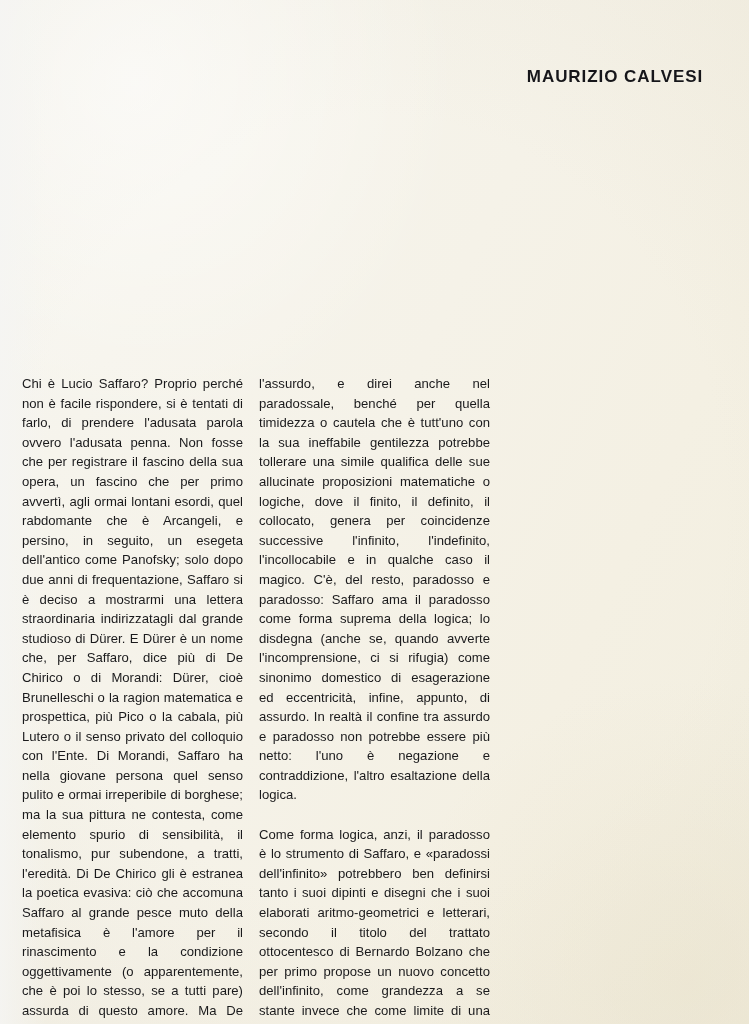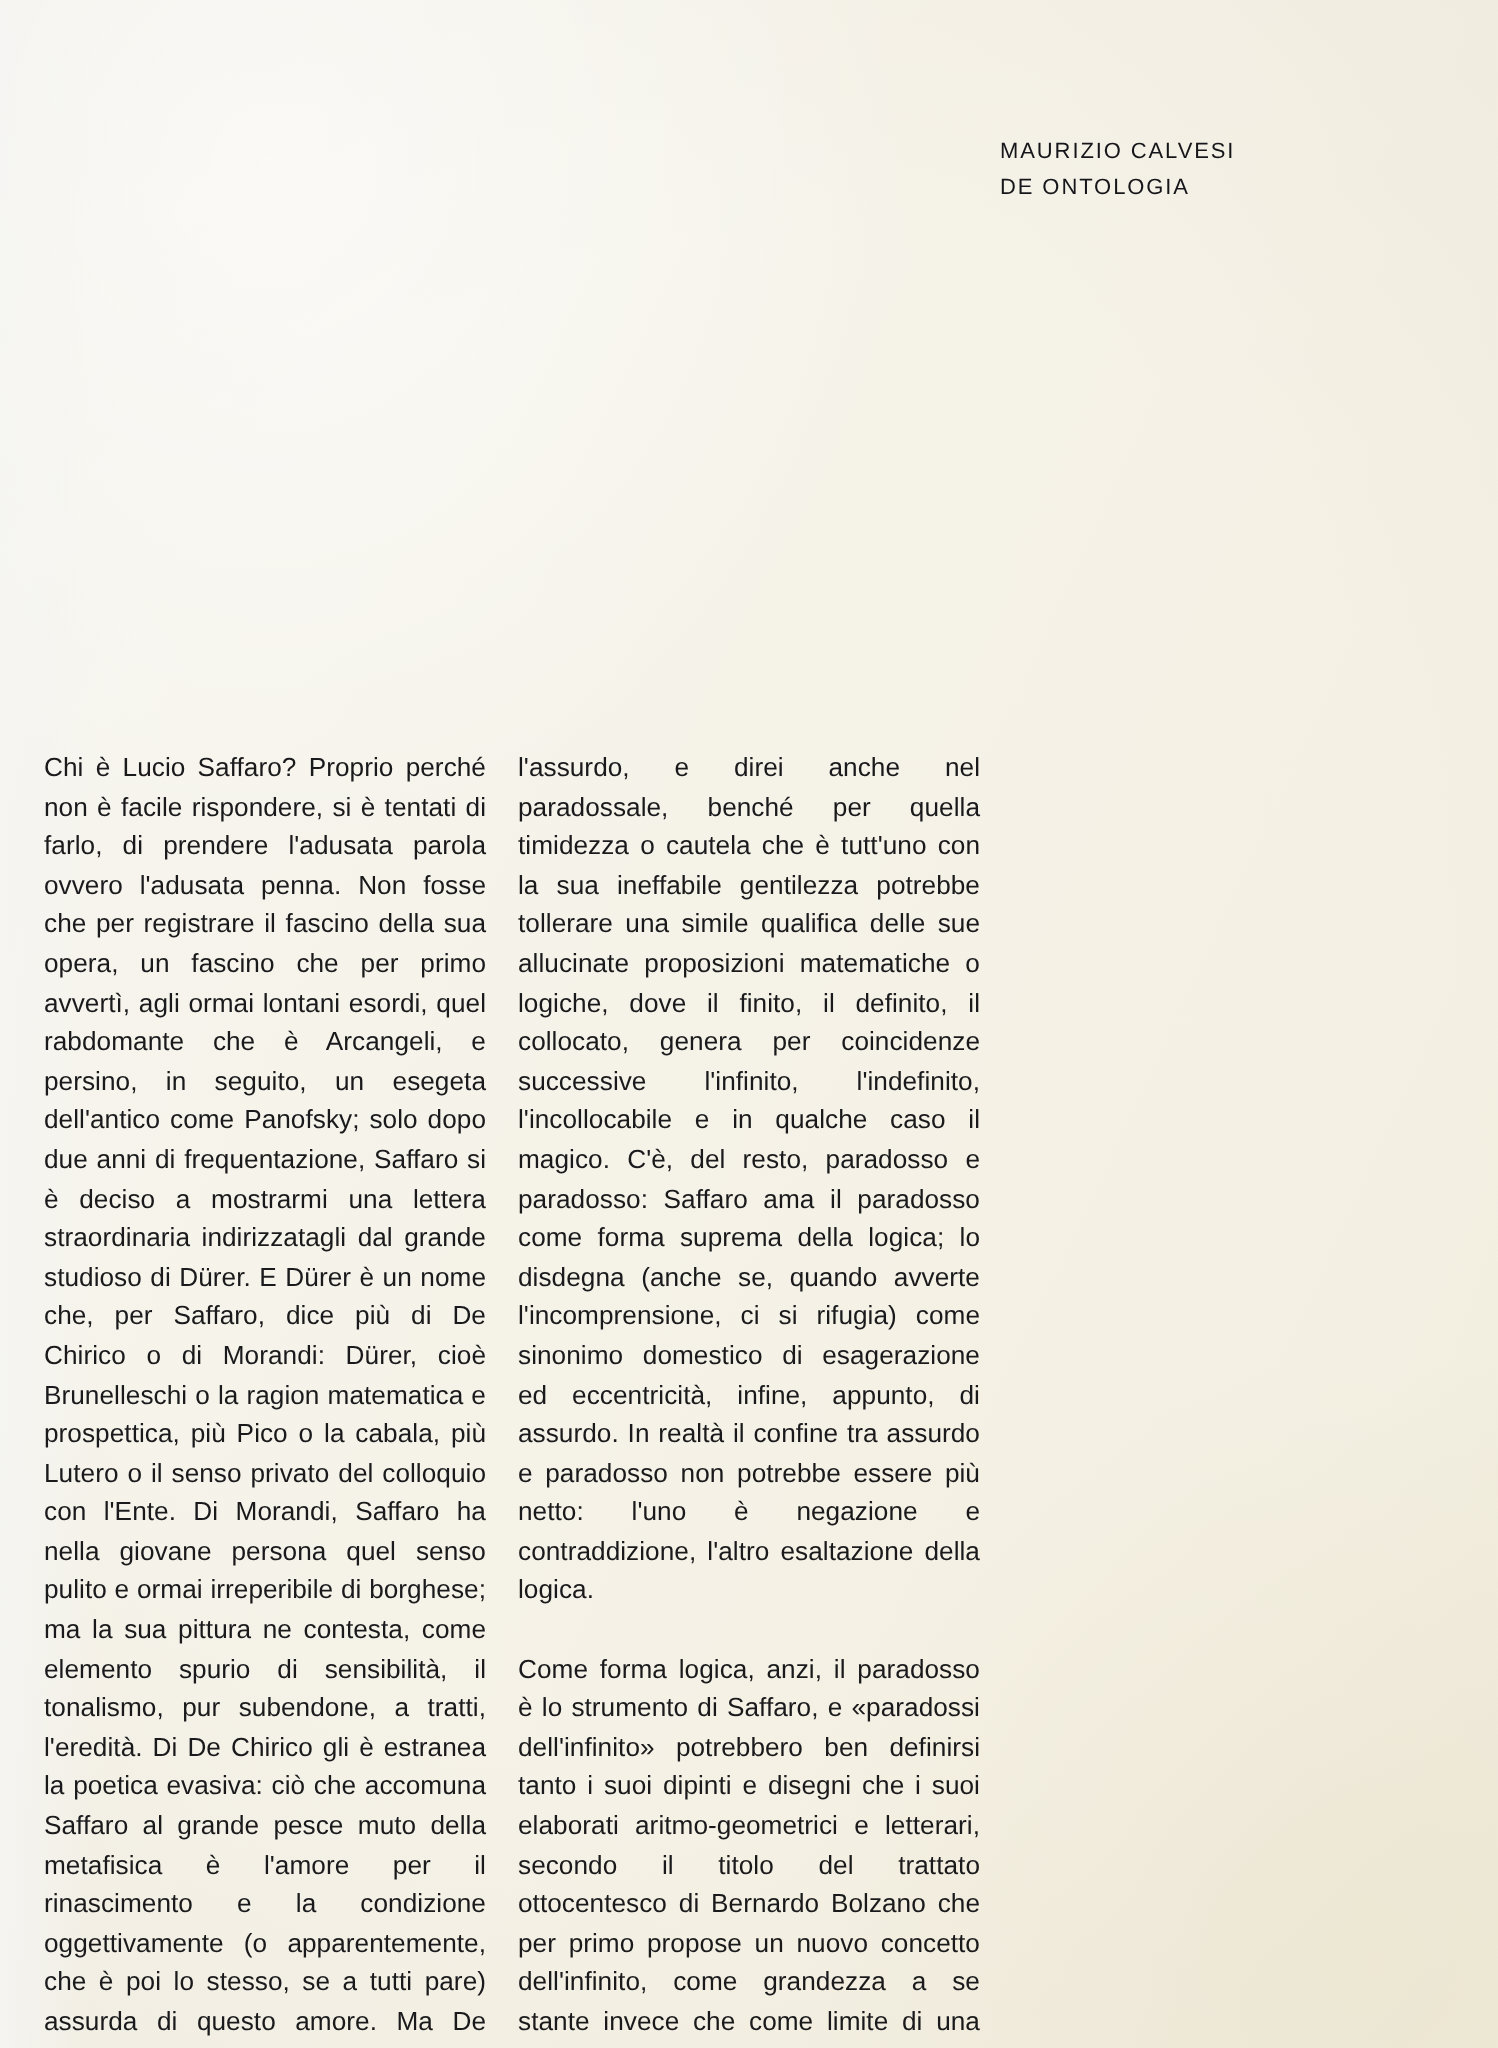--- a/index.html
+++ b/index.html
@@ -47,25 +47,25 @@
     pointer-events: none;
   }
 
   
   #running-head {
     position: absolute;
     left: 500px;
     top: 68px;
     width: 230px;
     color: #16161a;
-    font-size: 11px;
-    font-weight: normal;
+    font-size: 17px;
+    font-weight: bold;
     letter-spacing: 0.95px;
     line-height: 17.5px;
-    text-align: left;
+    text-align: center;
   }
   #running-head .hline { display: block; white-space: nowrap; }
 
   
   .column {
     position: absolute;
     top: 374px;
     color: #1a1a1c;
     font-size: 13.1px;
     line-height: 19.6px;
@@ -93,21 +93,20 @@
 </head>
 <body>
 
 <div id="page">
 
   <div id="paper-grain"></div>
   <div id="edge-shade-left"></div>
 
   <div id="running-head">
     <span class="hline">MAURIZIO CALVESI</span>
-    <span class="hline">DE ONTOLOGIA</span>
   </div>
 
   <div class="column" id="col-left">
     <p class="para">Chi è Lucio Saffaro? Proprio perché non è facile rispondere, si è tentati di farlo, di prendere l'adusata parola ovvero l'adusata penna. Non fosse che per registrare il fascino della sua opera, un fascino che per primo avvertì, agli ormai lontani esordi, quel rabdomante che è Arcangeli, e persino, in seguito, un esegeta dell'antico come Panofsky; solo dopo due anni di frequentazione, Saffaro si è deciso a mostrarmi una lettera straordinaria indirizzatagli dal grande studioso di Dürer. E Dürer è un nome che, per Saffaro, dice più di De Chirico o di Morandi: Dürer, cioè Brunelleschi o la ragion matematica e prospettica, più Pico o la cabala, più Lutero o il senso privato del colloquio con l'Ente. Di Morandi, Saffaro ha nella giovane persona quel senso pulito e ormai irreperibile di borghese; ma la sua pittura ne contesta, come elemento spurio di sensibilità, il tonalismo, pur subendone, a tratti, l'eredità. Di De Chirico gli è estranea la poetica evasiva: ciò che accomuna Saffaro al grande pesce muto della metafisica è l'amore per il rinascimento e la condizione oggettivamente (o apparentemente, che è poi lo stesso, se a tutti pare) assurda di questo amore. Ma De Chirico si è servito dell'assurdo come sortilegio; nettamente all'opposto, Saffaro rifiuta di riconoscersi nel-</p>
   </div>
 
   <div class="column" id="col-right">
     <p class="para">l'assurdo, e direi anche nel paradossale, benché per quella timidezza o cautela che è tutt'uno con la sua ineffabile gentilezza potrebbe tollerare una simile qualifica delle sue allucinate proposizioni matematiche o logiche, dove il finito, il definito, il collocato, genera per coincidenze successive l'infinito, l'indefinito, l'incollocabile e in qualche caso il magico. C'è, del resto, paradosso e paradosso: Saffaro ama il paradosso come forma suprema della logica; lo disdegna (anche se, quando avverte l'incomprensione, ci si rifugia) come sinonimo domestico di esagerazione ed eccentricità, infine, appunto, di assurdo. In realtà il confine tra assurdo e paradosso non potrebbe essere più netto: l'uno è negazione e contraddizione, l'altro esaltazione della logica.</p>
     <p class="para">
       <span>Come forma logica, anzi, il paradosso è lo strumento di Saffaro, e «paradossi dell'infinito» potrebbero ben definirsi tanto i suoi dipinti e disegni che i suoi elaborati aritmo-geometrici e letterari, secondo il titolo del trattato ottocentesco di Bernardo Bolzano che per primo propose un nuovo concetto dell'infinito, come grandezza a se stante invece che come limite di una serie: se ne vedano gli sviluppi nei </span>

